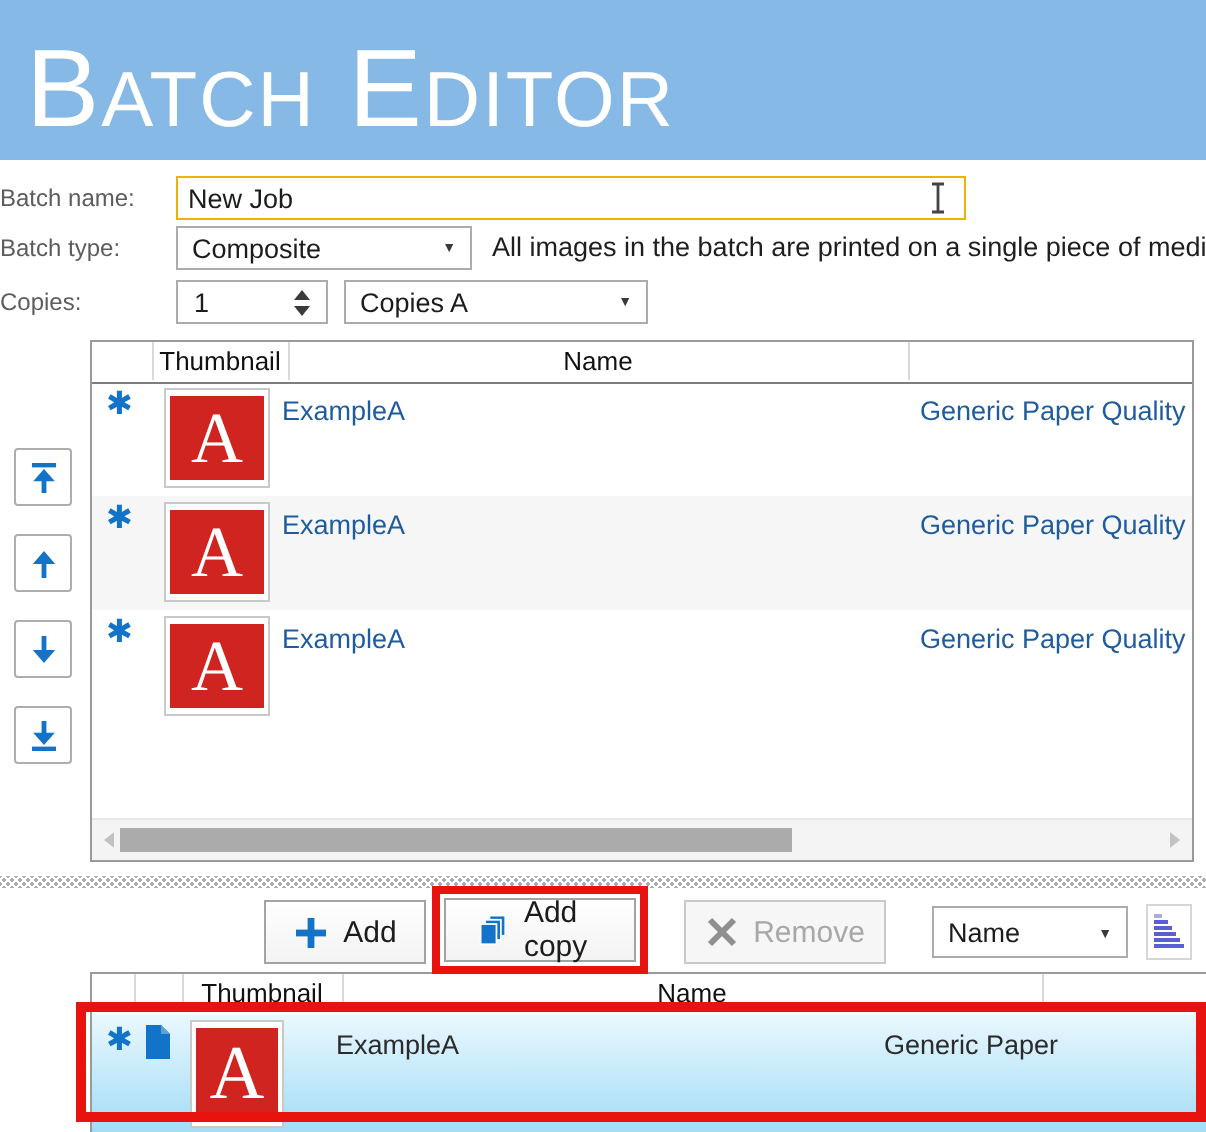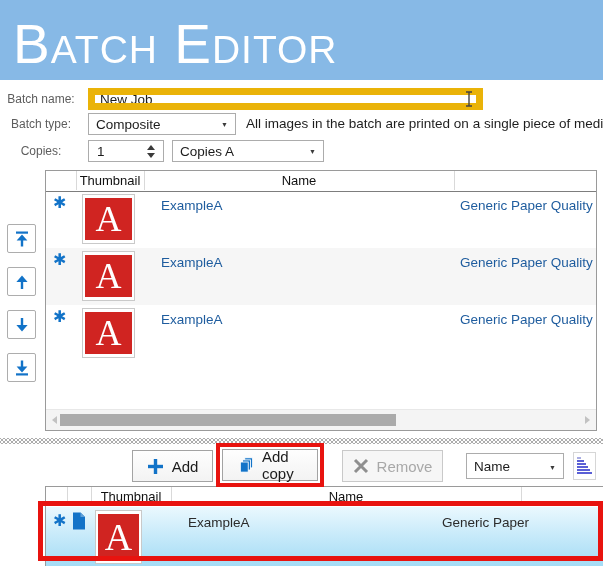--- a/index.html
+++ b/index.html
@@ -5,23 +5,23 @@
   html,body{margin:0;padding:0;background:#fff;}
   #app{position:relative;width:603px;height:566px;overflow:hidden;background:#fff;
        font-family:"Liberation Sans",sans-serif;color:#1c1c1c;}
 
   
   .banner{position:absolute;left:0;top:0;width:603px;height:80px;background:#87B9E6;}
   .banner-title{position:absolute;left:13px;top:14px;font-size:55px;font-weight:300;
        color:#fff;font-variant:small-caps;letter-spacing:1px;line-height:1.1;}
 
   
-  .flabel{position:absolute;left:0;width:82px;text-align:center;font-size:12px;color:#5d5d5d;}
+  .flabel{position:absolute;left:0;width:82px;text-align:left;font-size:12px;color:#5d5d5d;}
   .txtinput{position:absolute;left:88px;top:88px;width:395px;height:22px;box-sizing:border-box;
-       border:7px solid #eab308;background:#fff;font-family:"Liberation Sans",sans-serif;
+       border:1px solid #eab308;background:#fff;font-family:"Liberation Sans",sans-serif;
        font-size:13.5px;color:#1c1c1c;padding:0 5px;outline:none;}
   .ibeam{position:absolute;left:464px;top:91px;}
   .combo{position:absolute;box-sizing:border-box;border:1px solid #ACACAC;background:#fff;}
   .combo .cval{position:absolute;left:7px;top:3px;font-size:13.5px;color:#1c1c1c;white-space:nowrap;}
   .combo .carr{position:absolute;right:7px;top:7px;font-size:7px;color:#3a3a3a;}
   .combo1{left:88px;top:113px;width:148px;height:22px;}
   .desc{position:absolute;left:246px;top:116px;width:357px;height:18px;overflow:hidden;
        white-space:nowrap;font-size:13.5px;color:#1e1e1e;}
   .spinner{position:absolute;left:88px;top:140px;width:76px;height:22px;box-sizing:border-box;
        border:1px solid #ACACAC;background:#fff;}
@@ -43,21 +43,21 @@
   .thead{position:absolute;left:0;top:0;right:0;height:20px;background:#fff;border-bottom:1px solid #7d7d7d;}
   .colsep{position:absolute;top:0;width:1px;height:19px;background:#d9d9d9;}
   .th{position:absolute;top:2px;font-size:13px;color:#111;text-align:center;white-space:nowrap;}
   .trow{position:absolute;left:0;right:0;height:57px;}
   .trow.alt{background:#F6F6F6;}
   .ast{position:absolute;font-size:16px;color:#1273C8;line-height:1;}
   .thumb{position:absolute;box-sizing:border-box;border:1px solid #c9c9c9;background:#fff;}
   .thumb .red{position:absolute;left:2px;right:2px;top:3px;bottom:3px;background:#D02421;
       display:flex;align-items:center;justify-content:center;}
   .thumb .letter{font-family:"Liberation Serif",serif;font-size:36px;color:#fff;line-height:1;}
-  .rname{position:absolute;font-size:13.5px;color:#1E5C9E;white-space:nowrap;margin-left:20px;}
+  .rname{position:absolute;font-size:13.5px;color:#1E5C9E;white-space:nowrap;}
   .rmedia{position:absolute;font-size:13.5px;color:#1E5C9E;white-space:nowrap;overflow:hidden;}
   .hscroll{position:absolute;left:0;right:0;bottom:0;height:20px;background:#F4F4F4;border-top:1px solid #e8e8e8;}
   .sb-thumb{position:absolute;left:14px;top:4px;width:336px;height:12px;background:#ABABAB;}
   .sb-larr{position:absolute;left:6px;top:6px;width:0;height:0;border-top:4px solid transparent;
       border-bottom:4px solid transparent;border-right:5px solid #C2C2C2;}
   .sb-rarr{position:absolute;right:6px;top:6px;width:0;height:0;border-top:4px solid transparent;
       border-bottom:4px solid transparent;border-left:5px solid #C2C2C2;}
 
   
   .dots{position:absolute;left:0;top:438px;width:603px;height:6px;

